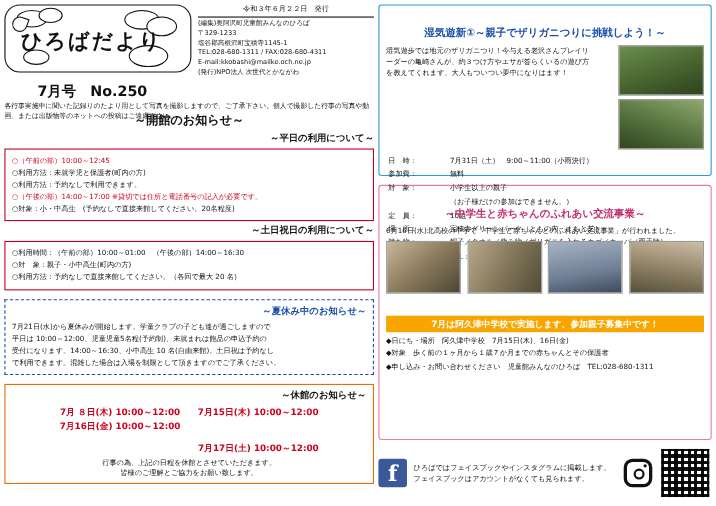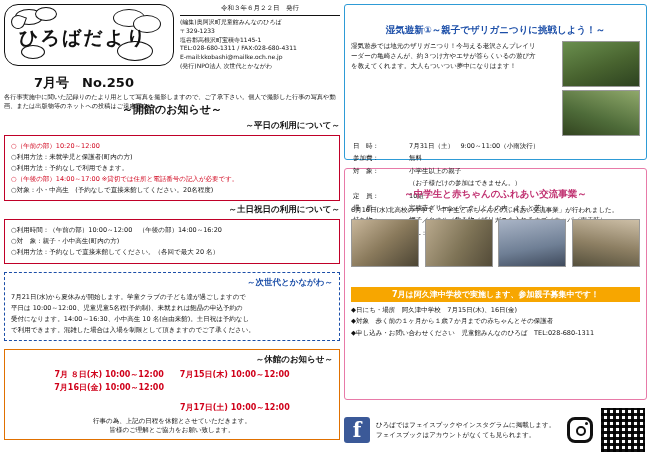--- a/index.html
+++ b/index.html
@@ -137,39 +137,39 @@
 
     <div class="issue">7月号　No.250</div>
     <div class="lead">各行事実施中に聞いた記録りのたより用として写真を撮影しますので、ご了承下さい。個人で撮影した行事の写真や動画、または出版物等のネットへの投稿はご遠慮下さい。</div>
 
     <div style="height:26px;"></div>
 
     <div class="sec-title">～開館のお知らせ～</div>
     <div class="sub-title">～平日の利用について～</div>
 
     <div class="box box-red">
-      <div class="row red">○（午前の部）10:20～12:00</div>
+      <div class="row red">○（午前の部）10:00～12:45</div>
       <div class="row">○利用方法：未就学児と保護者(町内の方)</div>
       <div class="row">○利用方法：予約なしで利用できます。</div>
       <div class="row red">○（午後の部）14:00～17:00 ※貸切では住所と電話番号の記入が必要です。</div>
       <div class="row">○対象：小・中高生　(予約なしで直接来館してください。20名程度)</div>
     </div>
 
     <div class="sub-title">～土日祝日の利用について～</div>
 
     <div class="box box-red">
-      <div class="row">○利用時間：（午前の部）10:00～12:00　（午後の部）14:00～16:20</div>
+      <div class="row">○利用時間：（午前の部）10:00～01:00　（午後の部）14:00～16:30</div>
       <div class="row">○対　象：親子・小中高生(町内の方)</div>
       <div class="row">○利用方法：予約なしで直接来館してください。（各回で最大 20 名）</div>
     </div>
 
     <div style="height:8px;"></div>
 
     <div class="box box-dashed-blue" style="padding-top:8px;position:relative;">
-      <div class="sub-title blue" style="margin-top:-4px;">～次世代とかながわ～</div>
+      <div class="sub-title blue" style="margin-top:-4px;">～夏休み中のお知らせ～</div>
       <div class="row">7月21日(水)から夏休みが開始します。学童クラブの子ども達が過ごしますので</div>
       <div class="row">平日は 10:00～12:00、児童児童5名程(予約制)、未就まれは飽品の申込予約の</div>
       <div class="row">受付になります。14:00～16:30、小中高生 10 名(自由来館)。土日祝は予約なし</div>
       <div class="row">で利用できます。混雑した場合は入場を制限として頂きますのでご了承ください。</div>
     </div>
 
     <div style="height:8px;"></div>
 
     <div class="box box-orange" style="padding-top:8px;">
       <div class="sub-title" style="margin-top:-4px;">～休館のお知らせ～</div>

